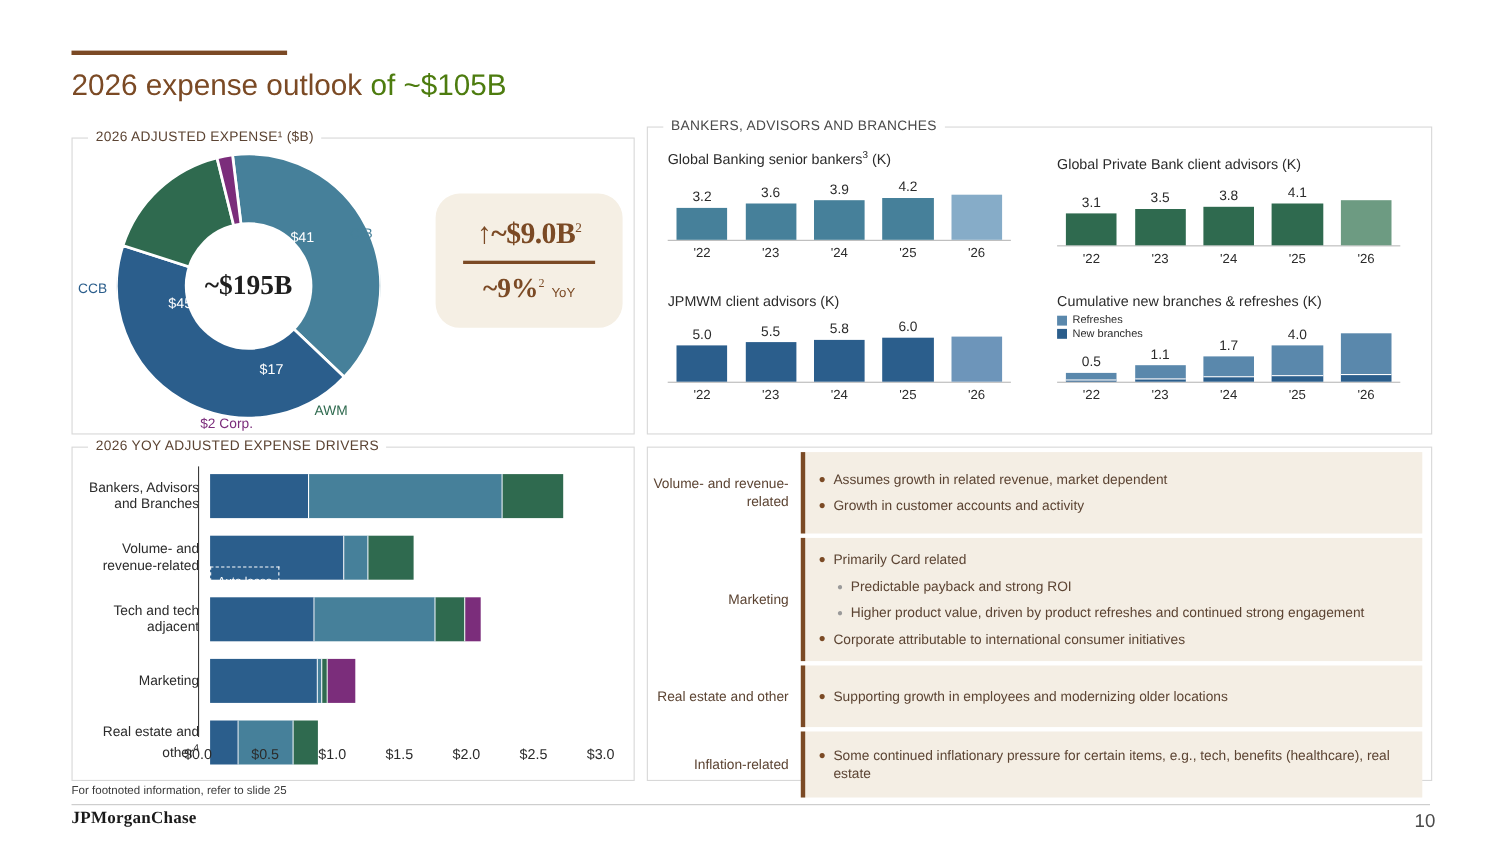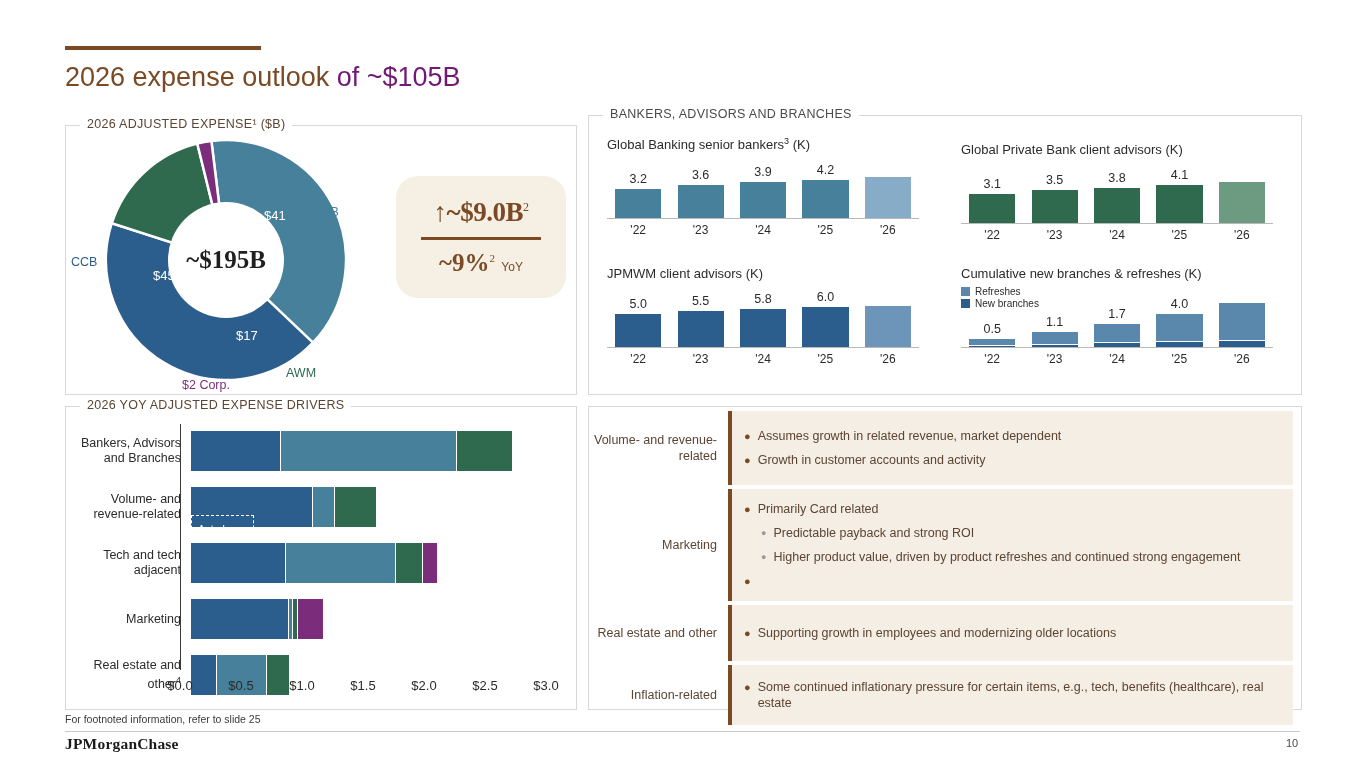--- a/index.html
+++ b/index.html
@@ -7,21 +7,21 @@
     width:1365px;height:768px;background:#ffffff;
     font-family:"Liberation Sans", sans-serif;
     color:#231f20;overflow:hidden;position:relative;
   }
   .slide{position:absolute;inset:0;}
 
   
   .title-rule{position:absolute;left:65px;top:46px;width:196px;height:4px;background:#7b4a25;}
   .slide-title{position:absolute;left:65px;top:60px;font-size:27px;line-height:34px;white-space:nowrap;}
   .slide-title .t1{color:#7b4a25;}
-  .slide-title .t2{color:#701a75;}
+  .slide-title .t2{color:#4d7c0f;}
 
   
   .panel{position:absolute;border:1px solid #d8d8d8;background:#fff;}
   .panel-legend{
     position:absolute;top:-9px;left:14px;background:#fff;padding:0 7px;
     font-size:12.5px;letter-spacing:.3px;color:#5c4433;white-space:nowrap;
   }
   .panel-legend.grey{color:#4a4a4a;}
 
   #panel-expense{left:65px;top:125px;width:510px;height:268px;}
@@ -114,21 +114,21 @@
   .bullet.sub{padding-left:17px;}
   .bullet.sub .dot{color:#9a9a9a;font-size:9px;}
 
   
   .foot-note{position:absolute;left:65px;top:713px;font-size:10.5px;color:#3b3b3b;}
   .foot-rule{position:absolute;left:65px;top:731px;width:1235px;height:1px;background:#c9c9c9;}
   .brand{
     position:absolute;left:65px;top:735px;
     font-family:"Liberation Serif", serif;font-weight:bold;font-size:15.5px;color:#1a1a1a;letter-spacing:.2px;
   }
-  .pagenum{position:absolute;left:1286px;top:737px;font-size:11px;color:#4a4a4a;}
+  .pagenum{position:absolute;left:1286px;top:737px;font-size:17px;color:#4a4a4a;}
 </style>
 </head>
 <body>
 
 <div class="slide">
 
   <div class="title-rule"></div>
   <div class="slide-title">
     <span class="t1">2026 expense outlook</span>
     <span class="t2">of ~$105B</span>
@@ -431,20 +431,21 @@
             <div class="bullet sub">
               <span class="dot">●</span>
               <span>Predictable payback and strong ROI</span>
             </div>
             <div class="bullet sub">
               <span class="dot">●</span>
               <span>Higher product value, driven by product refreshes and continued strong engagement</span>
             </div>
             <div class="bullet">
               <span class="dot">●</span>
+              <span>Corporate attributable to international consumer initiatives</span>
             </div>
           </div>
         </div>
         <div class="cmt-row" style="height: 56px; margin-bottom: 4px;">
           <div class="cmt-label">Real estate and other</div>
           <div class="cmt-body">
             <div class="bullet">
               <span class="dot">●</span>
               <span>Supporting growth in employees and modernizing older locations</span>
             </div>

